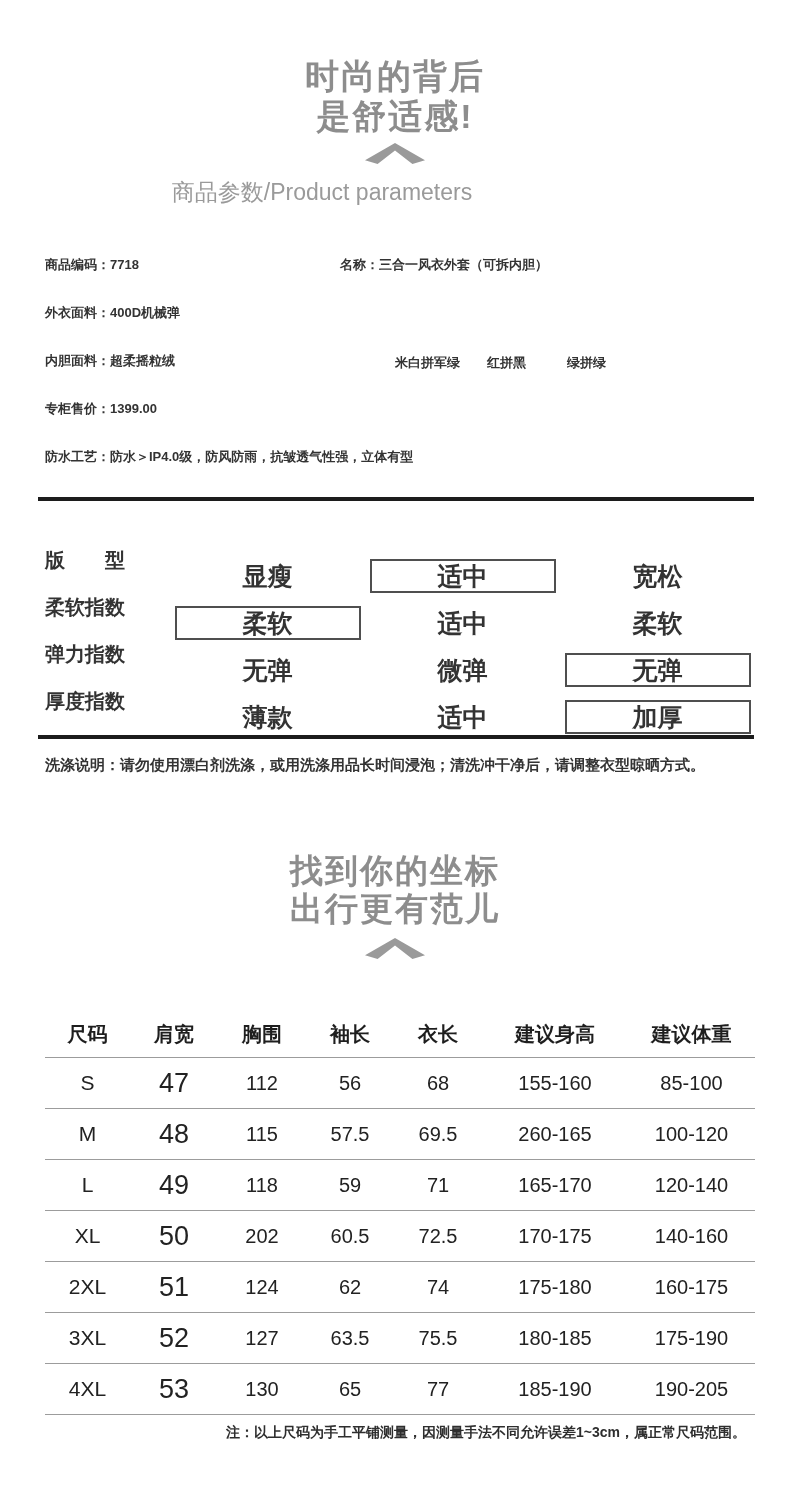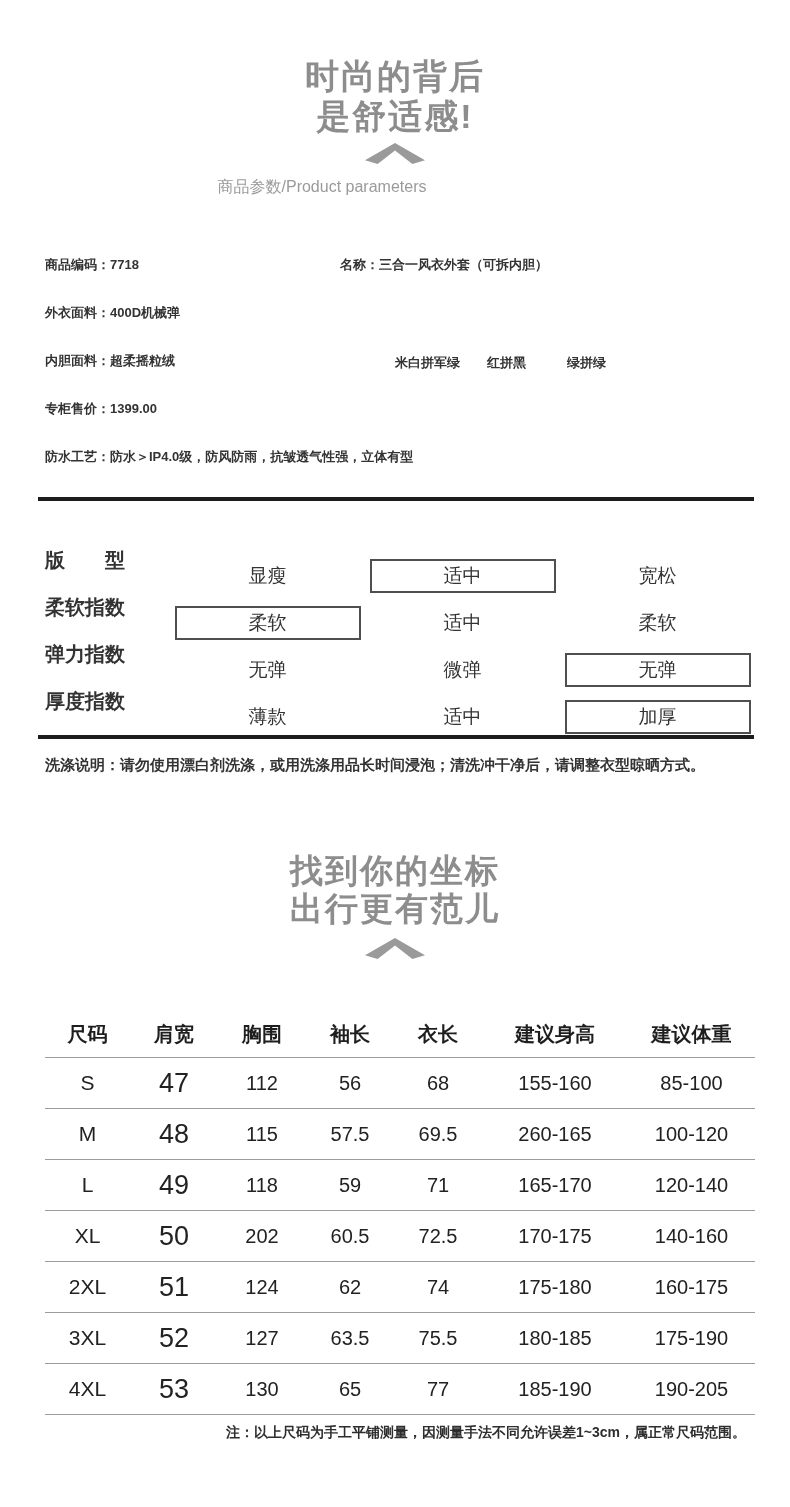--- a/index.html
+++ b/index.html
@@ -32,21 +32,21 @@
     color:var(--title-gray);
     letter-spacing:2px;
   }
   .chevron{
     left:365px;width:60px;height:21px;
     background:var(--subtitle-gray);
     clip-path:polygon(50% 0%,100% 82%,79% 100%,50% 36%,21% 100%,0% 82%);
   }
   .section-subtitle{
     left:0;width:644px;text-align:center;
-    font-size:16px;font-weight:400;
+    font-size:23px;font-weight:400;
     color:var(--subtitle-gray);
   }
 
   
   .p-row{
     font-size:13px;font-weight:700;color:var(--text-dark);
     line-height:26px;white-space:nowrap;
   }
   .p-label{font-weight:700;}
   .p-value{font-weight:700;}
@@ -64,21 +64,21 @@
   .index-row{
     display:grid;
     grid-template-columns:125px 195px 195px 195px;
     align-items:center;
     height:47px;
   }
   .index-label{
     font-size:20px;font-weight:700;white-space:pre;
   }
   .index-opt{
-    text-align:center;font-size:19px;font-weight:400;margin-top:32px;
+    text-align:center;font-size:25px;font-weight:700;margin-top:32px;
   }
   .index-opt .opt-box{
     display:inline-block;width:186px;height:34px;line-height:30px;
     border:2px solid var(--box-border);
   }
 
   
   .washing{
     left:45px;width:710px;
     font-size:15px;font-weight:700;white-space:nowrap;

